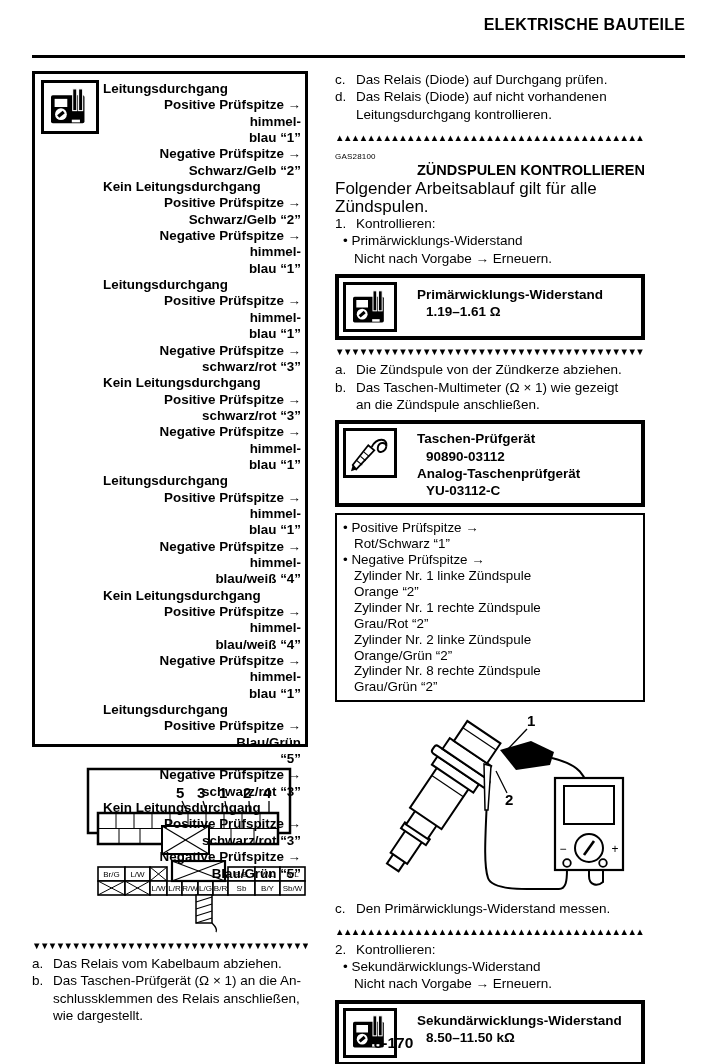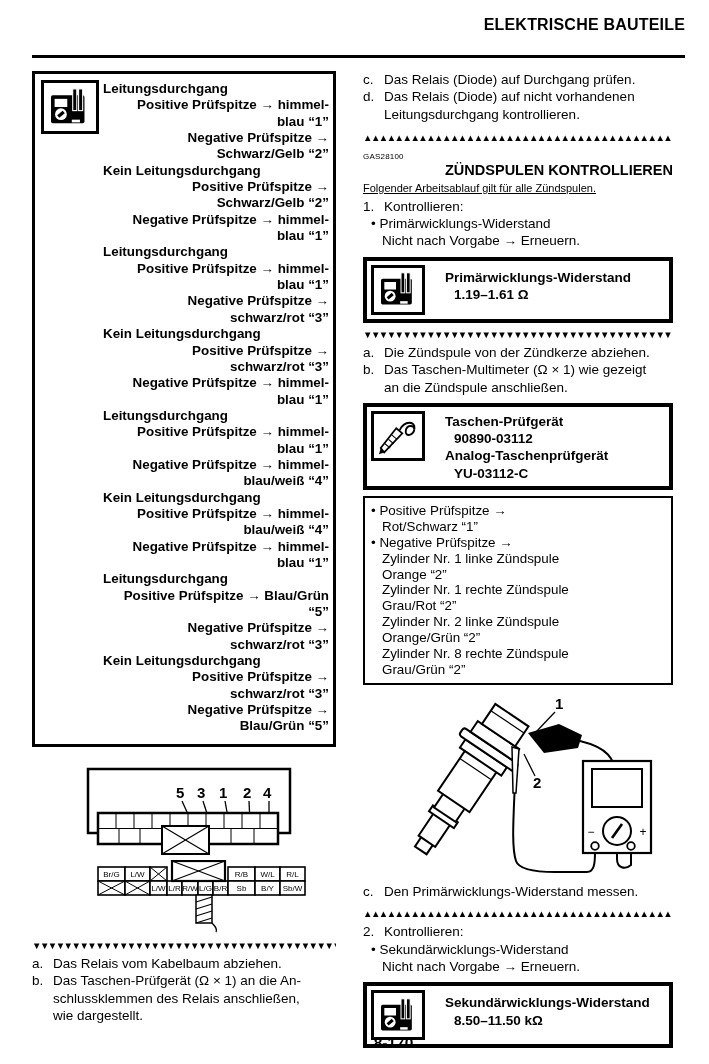--- a/index.html
+++ b/index.html
@@ -5,21 +5,21 @@
   html,body{margin:0;padding:0;}
   body{
     width:709px;height:1064px;background:#fff;color:#000;
     font-family:"Liberation Sans",sans-serif;position:relative;overflow:hidden;
     -webkit-font-smoothing:antialiased;
   }
   .page{padding:16px 24px 0 32px;}
   .title{font-size:16px;font-weight:bold;text-align:right;letter-spacing:.2px;}
   .rule{height:3px;background:#000;margin-top:21px;}
   .cols{display:flex;gap:27px;margin-top:13px;align-items:flex-start;}
-  .col-left{width:304px;flex:none;}
+  .col-left{width:276px;flex:none;}
   .col-right{width:310px;flex:none;}
 
   
   .cbox{border:3px solid #000;position:relative;height:656px;padding:7px 4px 7px 8px;}
   .cbox .icon-cell{position:absolute;top:6px;left:6px;width:52px;height:48px;border:3px solid #000;
     display:flex;align-items:center;justify-content:center;}
   .cbox-lines{margin-left:60px;font-weight:bold;font-size:13.4px;line-height:16.35px;}
   .cbox-line.lvl1{padding-left:13px;text-align:right;}
 
   
@@ -36,21 +36,21 @@
   .step-label{width:21px;flex:none;}
   .step-body{flex:1;}
 
   .bullet-line{font-size:13.5px;line-height:17.4px;padding-left:8px;}
   .bullet-line::before{content:"• ";}
   .action-line{font-size:13.5px;line-height:17.4px;padding-left:19px;}
 
   
   .sec-code{font-size:8px;line-height:9px;margin-top:8px;letter-spacing:.2px;}
   .sec-title{font-size:14.5px;font-weight:bold;line-height:17px;margin:1px 0 1px 0;text-align:right;}
-  .sec-intro{font-size:11px;line-height:17.4px;text-decoration:underline;}
+  .sec-intro{font-size:17px;line-height:17.4px;}
 
   
   .specbox{border:4px solid #000;padding:4px;display:flex;gap:20px;margin:7px 0 4px 0;}
   .specbox .icon-cell{width:48px;height:44px;border:3px solid #000;flex:none;
     display:flex;align-items:center;justify-content:center;}
   .spec-text{font-weight:bold;font-size:13.5px;line-height:17.2px;padding-top:4px;}
   .spec-text .lvl1,.spec-value{padding-left:9px;}
 
   .toolbox-text{font-weight:bold;font-size:13.5px;line-height:17.2px;padding-top:2px;}
   .toolbox-text .lvl1{padding-left:9px;}

